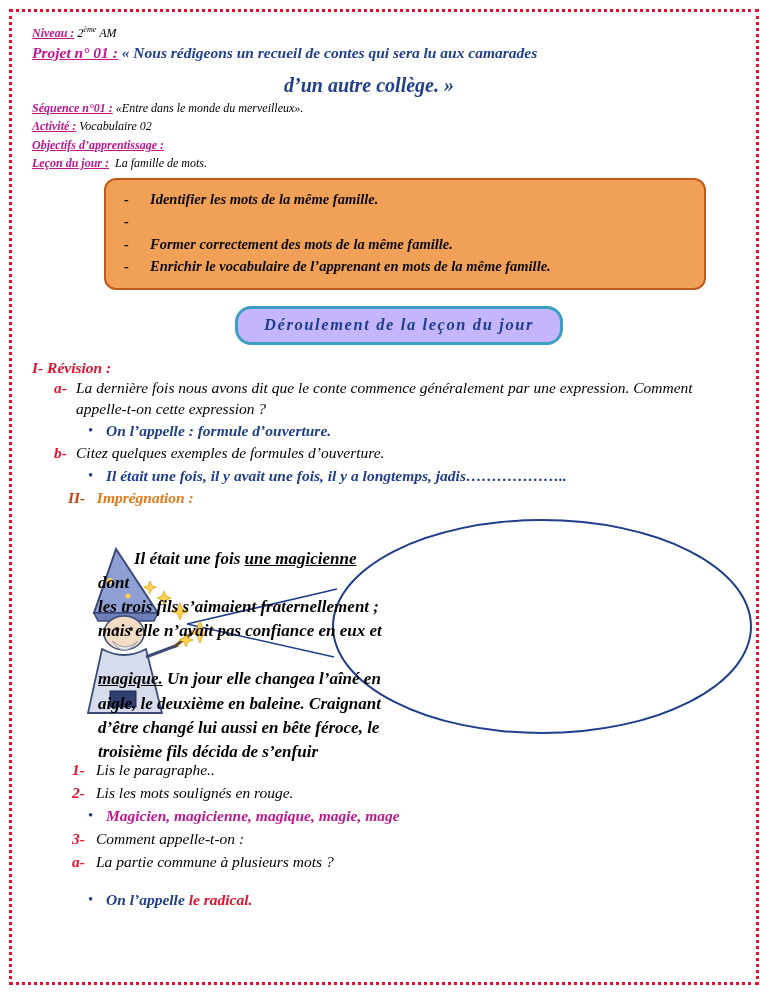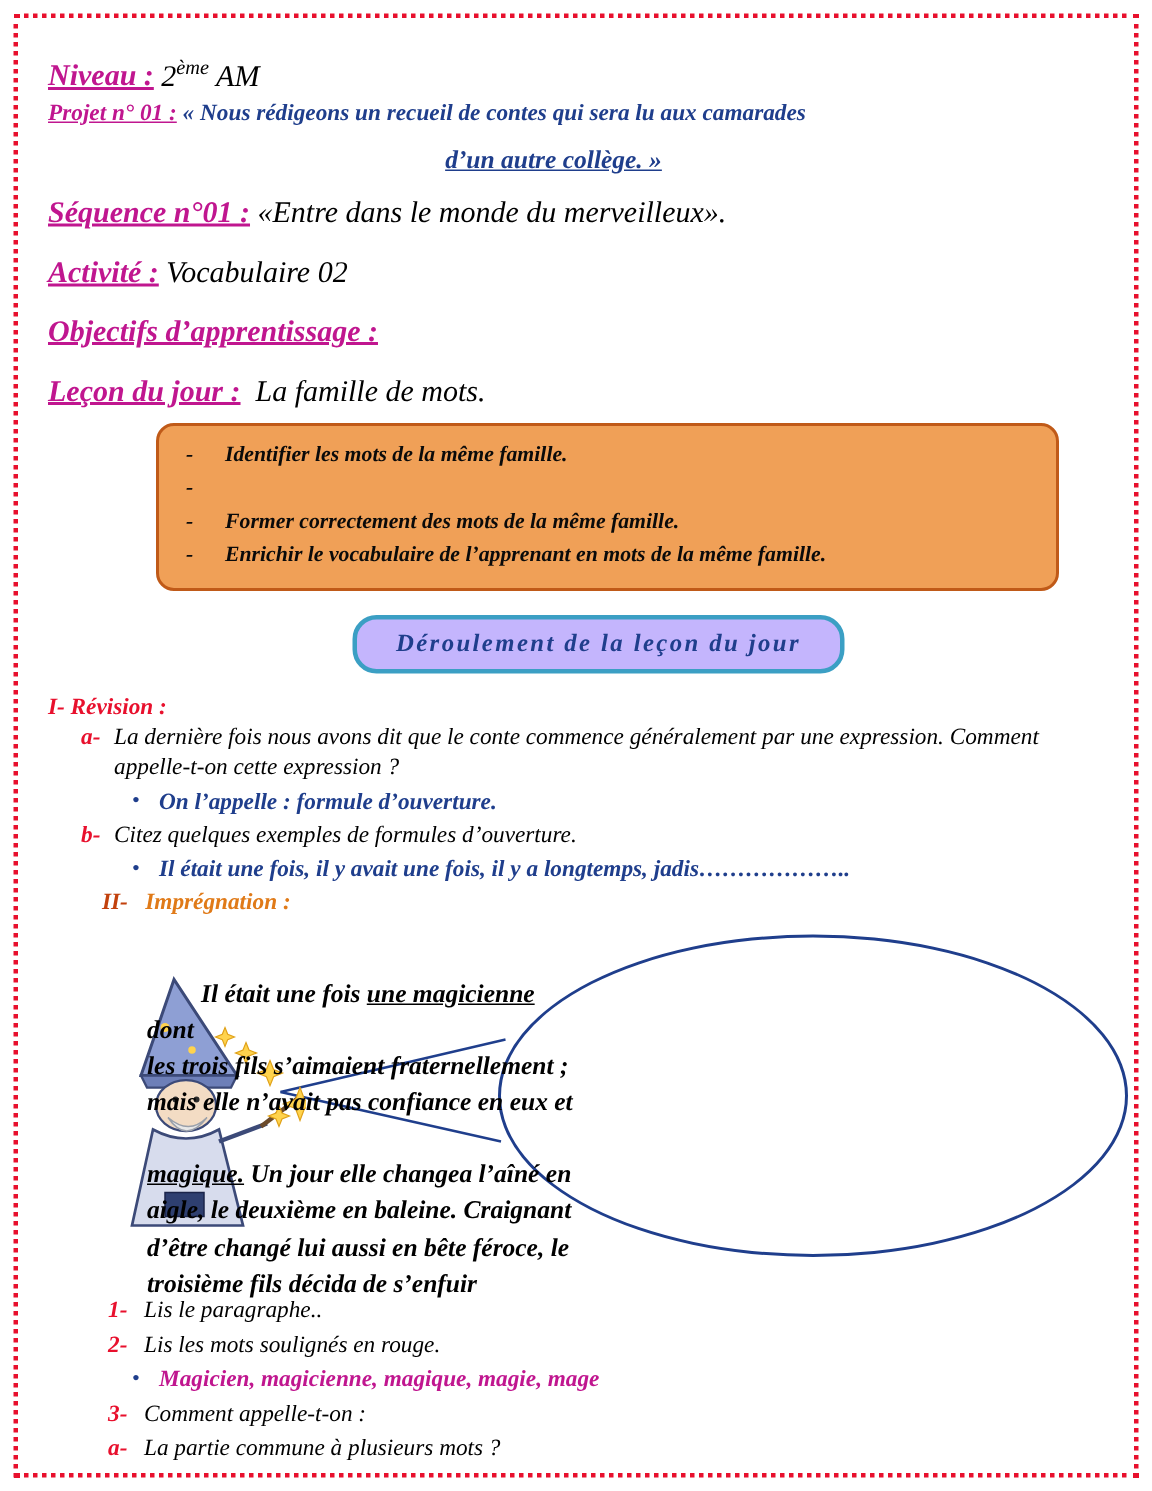--- a/index.html
+++ b/index.html
@@ -32,23 +32,23 @@
     box-sizing: border-box;
     pointer-events: none;
   }
   .content {
     position: relative;
     padding: 14px 22px 6px 22px;
   }
 
   
   .hline {
-    font-size: 20px;
+    font-size: 12px;
     line-height: 1.38;
-    margin: 12px 0 2px 0;
+    margin: 0 0 2px 0;
     font-style: italic;
   }
   .lbl {
     color: #c0168f;
     font-weight: bold;
     font-style: italic;
     text-decoration: underline;
   }
   .val {
     color: #000000;
@@ -66,24 +66,23 @@
   .proj-text {
     font-weight: bold;
     font-style: italic;
     color: #1f3e8c;
   }
   .proj-second {
     text-align: center;
     font-weight: bold;
     font-style: italic;
     color: #1f3e8c;
-    font-size: 17px;
+    font-size: 20px;
     margin: 0 0 3px 0;
     padding-right: 30px;
-    text-decoration: underline;
   }
 
   
   .obj-box {
     margin: 6px 30px 0 72px;
     background: #f0a057;
     border: 2px solid #c05a18;
     border-radius: 12px;
     padding: 8px 12px 10px 18px;
   }

